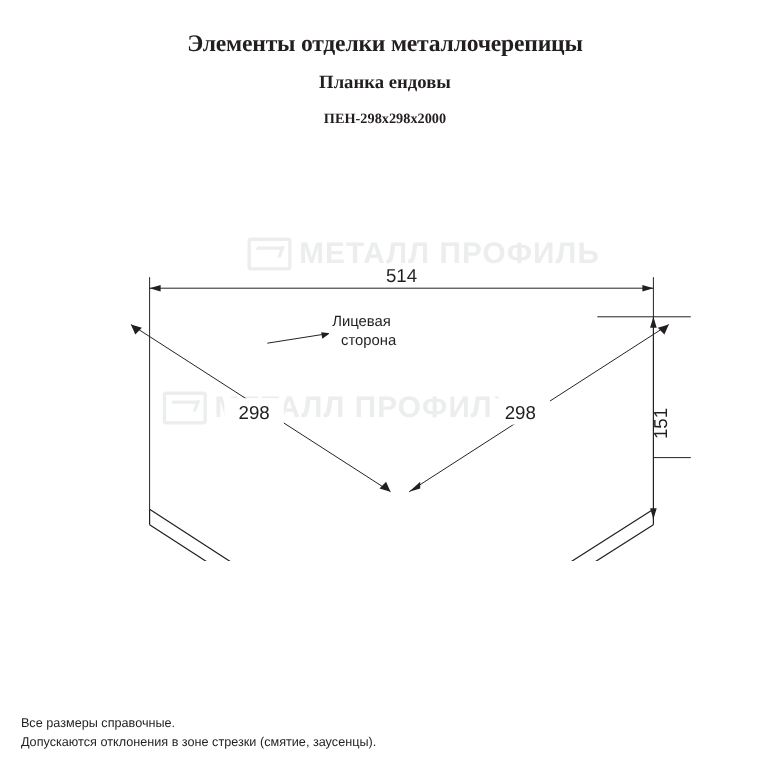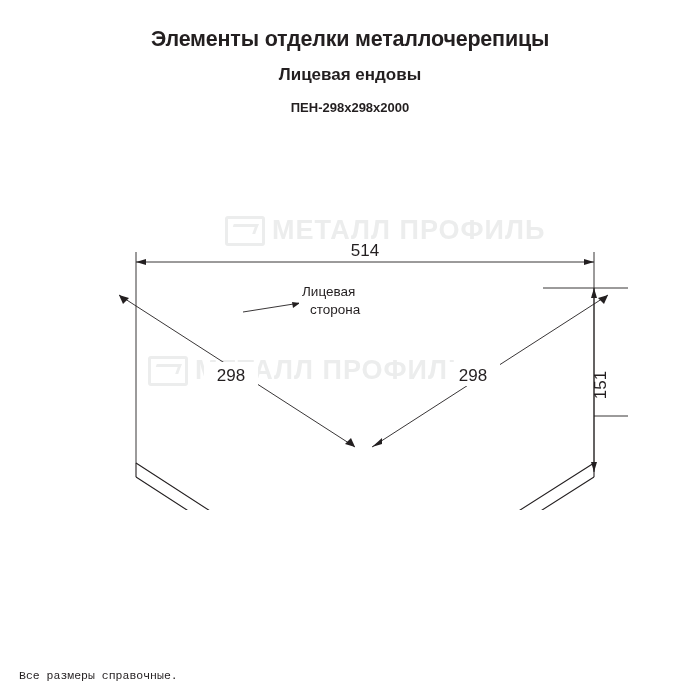--- a/index.html
+++ b/index.html
@@ -20,20 +20,21 @@
     left: 0; top: 0;
     width: 700px;
     height: 700px;
   }
   .header {
     position: absolute;
     left: 0;
     top: 26px;
     width: 700px;
     text-align: center;
+    font-family: Liberation Serif, serif;
   }
   .title-main {
     font-size: 21.5px;
     font-weight: bold;
     letter-spacing: -0.2px;
     line-height: 26px;
     white-space: nowrap;
   }
   .title-sub {
     margin-top: 12px;
@@ -94,38 +95,37 @@
   .wm1 { left: 225px; top: 35px; }
   .wm2 { left: 148px; top: 175px; }
   .footer {
     position: absolute;
     left: 19px;
     bottom: 16px;
     width: 660px;
     font-size: 11.5px;
     line-height: 17px;
     color: #231f20;
-    font-family: Liberation Mono, monospace;
   }
   .footer div { white-space: nowrap; }
   svg { display: block; }
   text {
     font-family: "Liberation Sans", sans-serif;
     fill: #231f20;
   }
 </style>
 </head>
 <body>
 
 <div class="page">
 
   <div class="header">
     <div class="title-main">Элементы отделки металлочерепицы</div>
     <div class="title-sub">
-      <div>Лицевая ендовы</div>
+      <div>Планка ендовы</div>
     </div>
     <div class="title-code">ПЕН-298х298х2000</div>
   </div>
 
   <div class="watermarks">
     <div class="wm wm1">
       <span class="wm-logo"></span>
       <span>МЕТАЛЛ ПРОФИЛЬ</span>
     </div>
     <div class="wm wm2">
@@ -196,15 +196,16 @@
         <rect x="283" y="100" width="90" height="44" fill="#ffffff"></rect>
         <text x="286" y="116" font-size="13.5">Лицевая</text>
         <text x="294" y="134" font-size="13.5">сторона</text>
       </g>
 
     </svg>
   </div>
 
   <div class="footer">
     <div>Все размеры справочные.</div>
+    <div>Допускаются отклонения в зоне стрезки (смятие, заусенцы).</div>
   </div>
 
 </div>
 
 </body></html>

